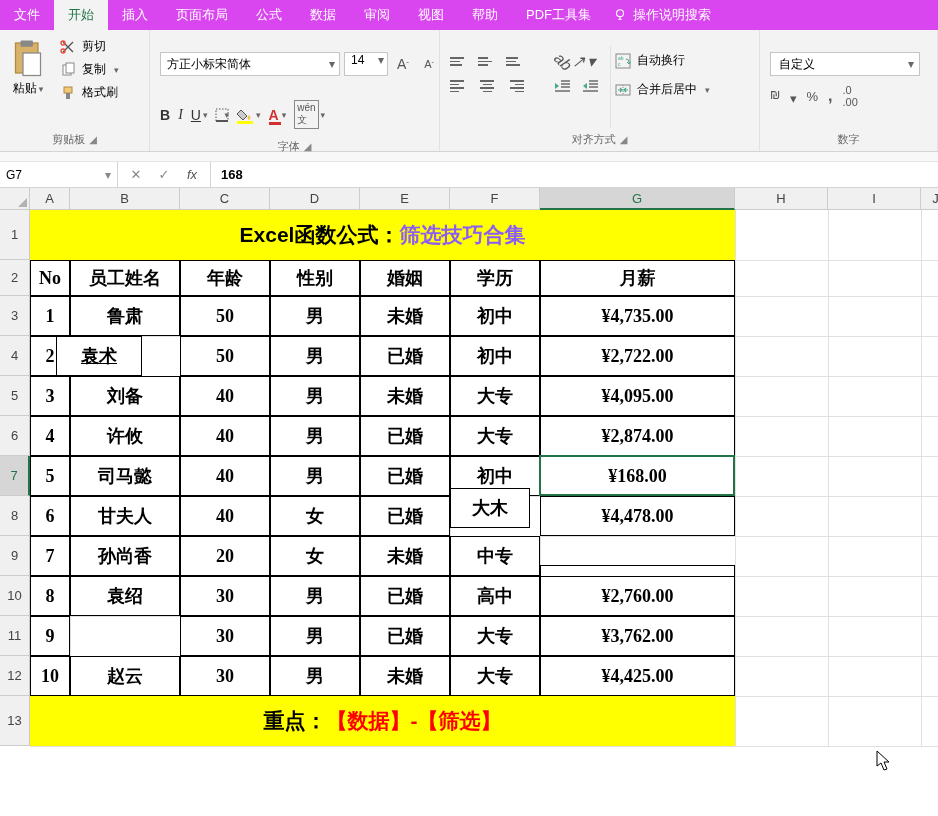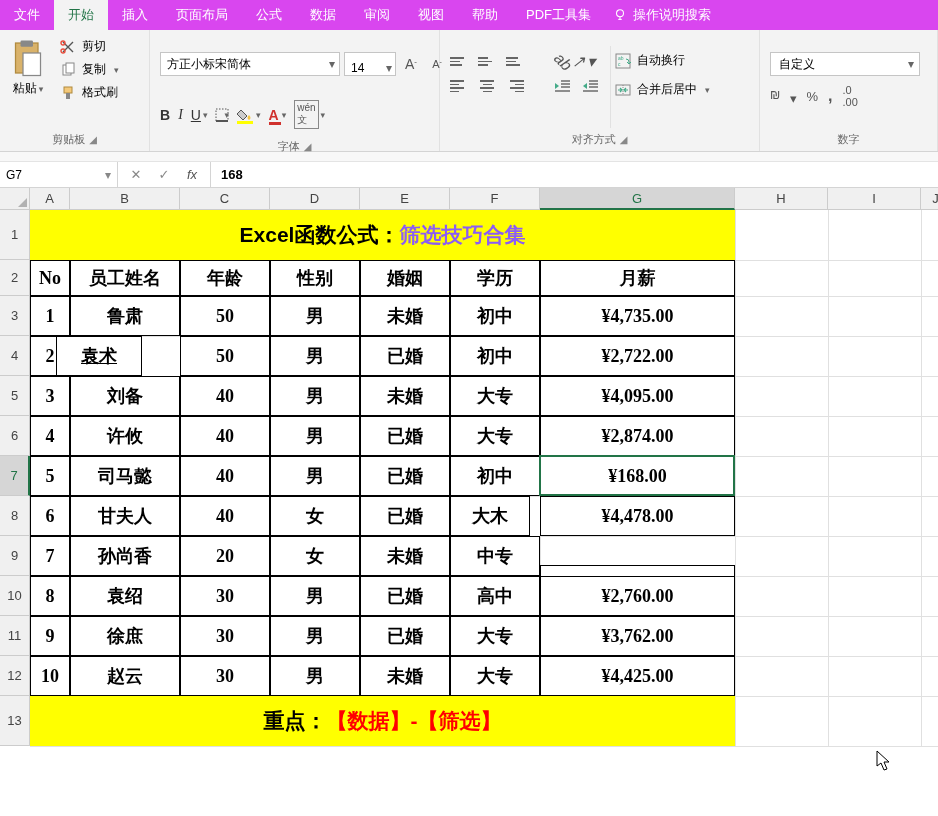--- a/index.html
+++ b/index.html
@@ -25,21 +25,21 @@
 .clip-left .paste-lbl { font-size: 12px; margin-top: 2px; display: flex; align-items: center; }
 .clip-right { display: flex; flex-direction: column; gap: 6px; padding: 4px 4px 4px 8px; font-size: 12px; }
 .clip-right .btn { display: flex; align-items: center; gap: 6px; }
 .clip-right svg { width: 16px; height: 16px; }
 
 
 .font-col { display: flex; flex-direction: column; gap: 24px; padding: 6px; }
 .font-row1 { display: flex; gap: 4px; align-items: center; }
 .font-select { width: 180px; height: 24px; border: 1px solid #c5c5c5; background: #fff; font-size: 12px; padding: 0 18px 0 6px; position: relative; display: flex; align-items: center; }
 .font-select::after { content: "▾"; position: absolute; right: 4px; color: #666; }
-.size-select { width: 52px; height: 24px; border: 1px solid #c5c5c5; background: #fff; font-size: 12px; padding: 0 14px 0 6px; position: relative; display: flex; align-items: flex-end; }
+.size-select { width: 44px; height: 24px; border: 1px solid #c5c5c5; background: #fff; font-size: 12px; padding: 0 14px 0 6px; position: relative; display: flex; align-items: flex-start; }
 .size-select::after { content: "▾"; position: absolute; right: 3px; color: #666; }
 .size-btn { width: 22px; height: 22px; display: flex; align-items: center; justify-content: center; font-size: 14px; color: #555; }
 .font-row2 { display: flex; gap: 8px; align-items: center; font-size: 14px; color: #333; }
 .font-row2 .b { font-weight: bold; }
 .font-row2 .i { font-style: italic; font-family: Georgia; }
 .font-row2 .u { text-decoration: underline; }
 .font-row2 .dd { font-size: 9px; color: #666; margin-left: -6px; }
 .border-btn { display: flex; align-items: center; gap: 1px; }
 .border-btn svg { width: 14px; height: 14px; }
 .fill-btn, .color-btn { display: flex; align-items: center; position: relative; }
@@ -452,38 +452,37 @@
             <div class="data-cell" style="left: 150px; top: 246px; width: 90px; height: 40px;">40</div>
             <div class="data-cell" style="left: 240px; top: 246px; width: 90px; height: 40px;">男</div>
             <div class="data-cell" style="left: 330px; top: 246px; width: 90px; height: 40px;">已婚</div>
             <div class="data-cell" style="left: 420px; top: 246px; width: 90px; height: 40px;">初中</div>
             <div class="data-cell" style="left: 510px; top: 246px; width: 195px; height: 40px;">¥168.00</div>
             <div class="data-cell" style="left: 0px; top: 286px; width: 40px; height: 40px;">6</div>
             <div class="data-cell" style="left: 40px; top: 286px; width: 110px; height: 40px;">甘夫人</div>
             <div class="data-cell" style="left: 150px; top: 286px; width: 90px; height: 40px;">40</div>
             <div class="data-cell" style="left: 240px; top: 286px; width: 90px; height: 40px;">女</div>
             <div class="data-cell" style="left: 330px; top: 286px; width: 90px; height: 40px;">已婚</div>
-            <div class="data-cell" style="left: 420px; top: 286px; width: 80px; height: 40px;">大木</div>
+            <div class="data-cell" style="left: 420px; top: 278px; width: 80px; height: 40px;">大木</div>
             <div class="data-cell" style="left: 510px; top: 286px; width: 195px; height: 40px;">¥4,478.00</div>
             <div class="data-cell" style="left: 0px; top: 326px; width: 40px; height: 40px;">7</div>
             <div class="data-cell" style="left: 40px; top: 326px; width: 110px; height: 40px;">孙尚香</div>
             <div class="data-cell" style="left: 150px; top: 326px; width: 90px; height: 40px;">20</div>
             <div class="data-cell" style="left: 240px; top: 326px; width: 90px; height: 40px;">女</div>
             <div class="data-cell" style="left: 330px; top: 326px; width: 90px; height: 40px;">未婚</div>
             <div class="data-cell" style="left: 420px; top: 326px; width: 90px; height: 40px;">中专</div>
             <div class="data-cell" style="left: 510px; top: 326px; width: 195px; height: 40px; margin-top: 29px;">¥3,978.00</div>
             <div class="data-cell" style="left: 0px; top: 366px; width: 40px; height: 40px;">8</div>
             <div class="data-cell" style="left: 40px; top: 366px; width: 110px; height: 40px;">袁绍</div>
             <div class="data-cell" style="left: 150px; top: 366px; width: 90px; height: 40px;">30</div>
             <div class="data-cell" style="left: 240px; top: 366px; width: 90px; height: 40px;">男</div>
             <div class="data-cell" style="left: 330px; top: 366px; width: 90px; height: 40px;">已婚</div>
             <div class="data-cell" style="left: 420px; top: 366px; width: 90px; height: 40px;">高中</div>
             <div class="data-cell" style="left: 510px; top: 366px; width: 195px; height: 40px;">¥2,760.00</div>
             <div class="data-cell" style="left: 0px; top: 406px; width: 40px; height: 40px;">9</div>
-            <div class="data-cell" style="left: 40px; top: 406px; width: 110px; height: 40px;">徐庶</div>
             <div class="data-cell" style="left: 150px; top: 406px; width: 90px; height: 40px;">30</div>
             <div class="data-cell" style="left: 240px; top: 406px; width: 90px; height: 40px;">男</div>
             <div class="data-cell" style="left: 330px; top: 406px; width: 90px; height: 40px;">已婚</div>
             <div class="data-cell" style="left: 420px; top: 406px; width: 90px; height: 40px;">大专</div>
             <div class="data-cell" style="left: 510px; top: 406px; width: 195px; height: 40px;">¥3,762.00</div>
             <div class="data-cell" style="left: 0px; top: 446px; width: 40px; height: 40px;">10</div>
             <div class="data-cell" style="left: 40px; top: 446px; width: 110px; height: 40px;">赵云</div>
             <div class="data-cell" style="left: 150px; top: 446px; width: 90px; height: 40px;">30</div>
             <div class="data-cell" style="left: 240px; top: 446px; width: 90px; height: 40px;">男</div>
             <div class="data-cell" style="left: 330px; top: 446px; width: 90px; height: 40px;">未婚</div>

